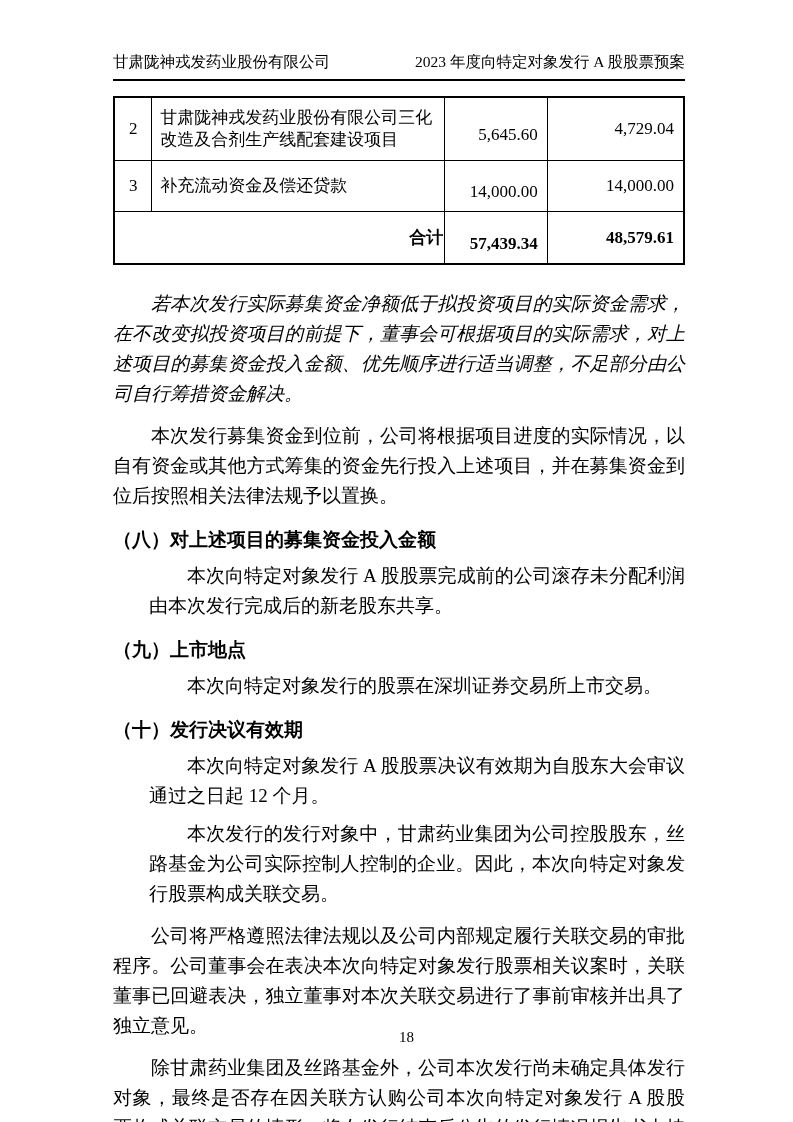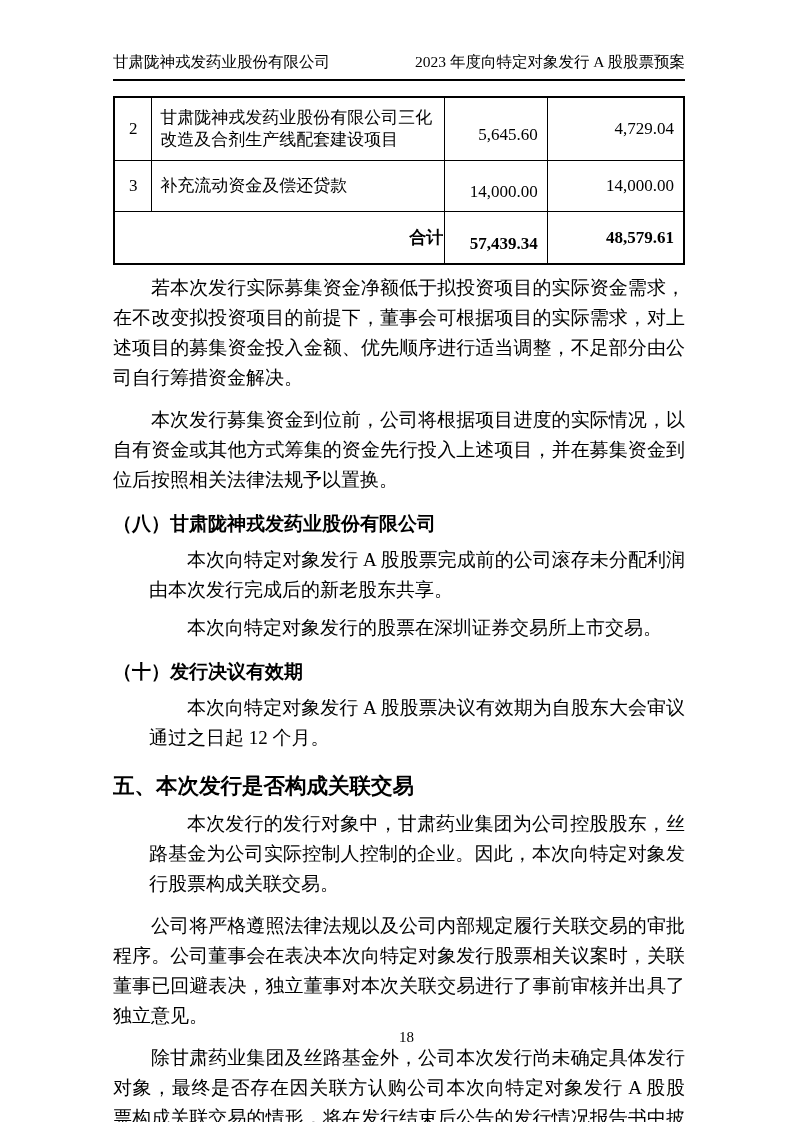--- a/index.html
+++ b/index.html
@@ -98,36 +98,36 @@
         <td class="c-num2">14,000.00</td>
       </tr>
       <tr class="total-row">
         <td class="c-total-label" colspan="2">合计</td>
         <td class="c-num1">57,439.34</td>
         <td class="c-num2">48,579.61</td>
       </tr>
     </tbody>
   </table>
 
-  <p class="body-para" style="margin-top:8px;">若本次发行实际募集资金净额低于拟投资项目的实际资金需求，在不改变拟投资项目的前提下，董事会可根据项目的实际需求，对上述项目的募集资金投入金额、优先顺序进行适当调整，不足部分由公司自行筹措资金解决。</p>
+  <p class="body-para" style="margin-top:24px;font-style:italic;">若本次发行实际募集资金净额低于拟投资项目的实际资金需求，在不改变拟投资项目的前提下，董事会可根据项目的实际需求，对上述项目的募集资金投入金额、优先顺序进行适当调整，不足部分由公司自行筹措资金解决。</p>
 
   <p class="body-para" style="margin-top:12px;">本次发行募集资金到位前，公司将根据项目进度的实际情况，以自有资金或其他方式筹集的资金先行投入上述项目，并在募集资金到位后按照相关法律法规予以置换。</p>
 
-  <h3 class="sub-heading">（八）甘肃陇神戎发药业股份有限公司</h3>
+  <h3 class="sub-heading">（八）对上述项目的募集资金投入金额</h3>
 
   <p class="body-para after-heading">本次向特定对象发行 A 股股票完成前的公司滚存未分配利润由本次发行完成后的新老股东共享。</p>
 
+  <h3 class="sub-heading">（九）上市地点</h3>
 
   <p class="body-para after-heading">本次向特定对象发行的股票在深圳证券交易所上市交易。</p>
 
   <h3 class="sub-heading">（十）发行决议有效期</h3>
 
   <p class="body-para after-heading">本次向特定对象发行 A 股股票决议有效期为自股东大会审议通过之日起 12 个月。</p>
 
-  <h2 class="main-heading">五、本次发行是否构成关联交易</h2>
 
   <p class="body-para after-heading">本次发行的发行对象中，甘肃药业集团为公司控股股东，丝路基金为公司实际控制人控制的企业。因此，本次向特定对象发行股票构成关联交易。</p>
 
   <p class="body-para" style="margin-top:12px;">公司将严格遵照法律法规以及公司内部规定履行关联交易的审批程序。公司董事会在表决本次向特定对象发行股票相关议案时，关联董事已回避表决，独立董事对本次关联交易进行了事前审核并出具了独立意见。</p>
 
   <p class="body-para" style="margin-top:12px;">除甘肃药业集团及丝路基金外，公司本次发行尚未确定具体发行对象，最终是否存在因关联方认购公司本次向特定对象发行 A 股股票构成关联交易的情形，将在发行结束后公告的发行情况报告书中披露。</p>
 
   <div class="page-number">18</div>
 
 </div>

